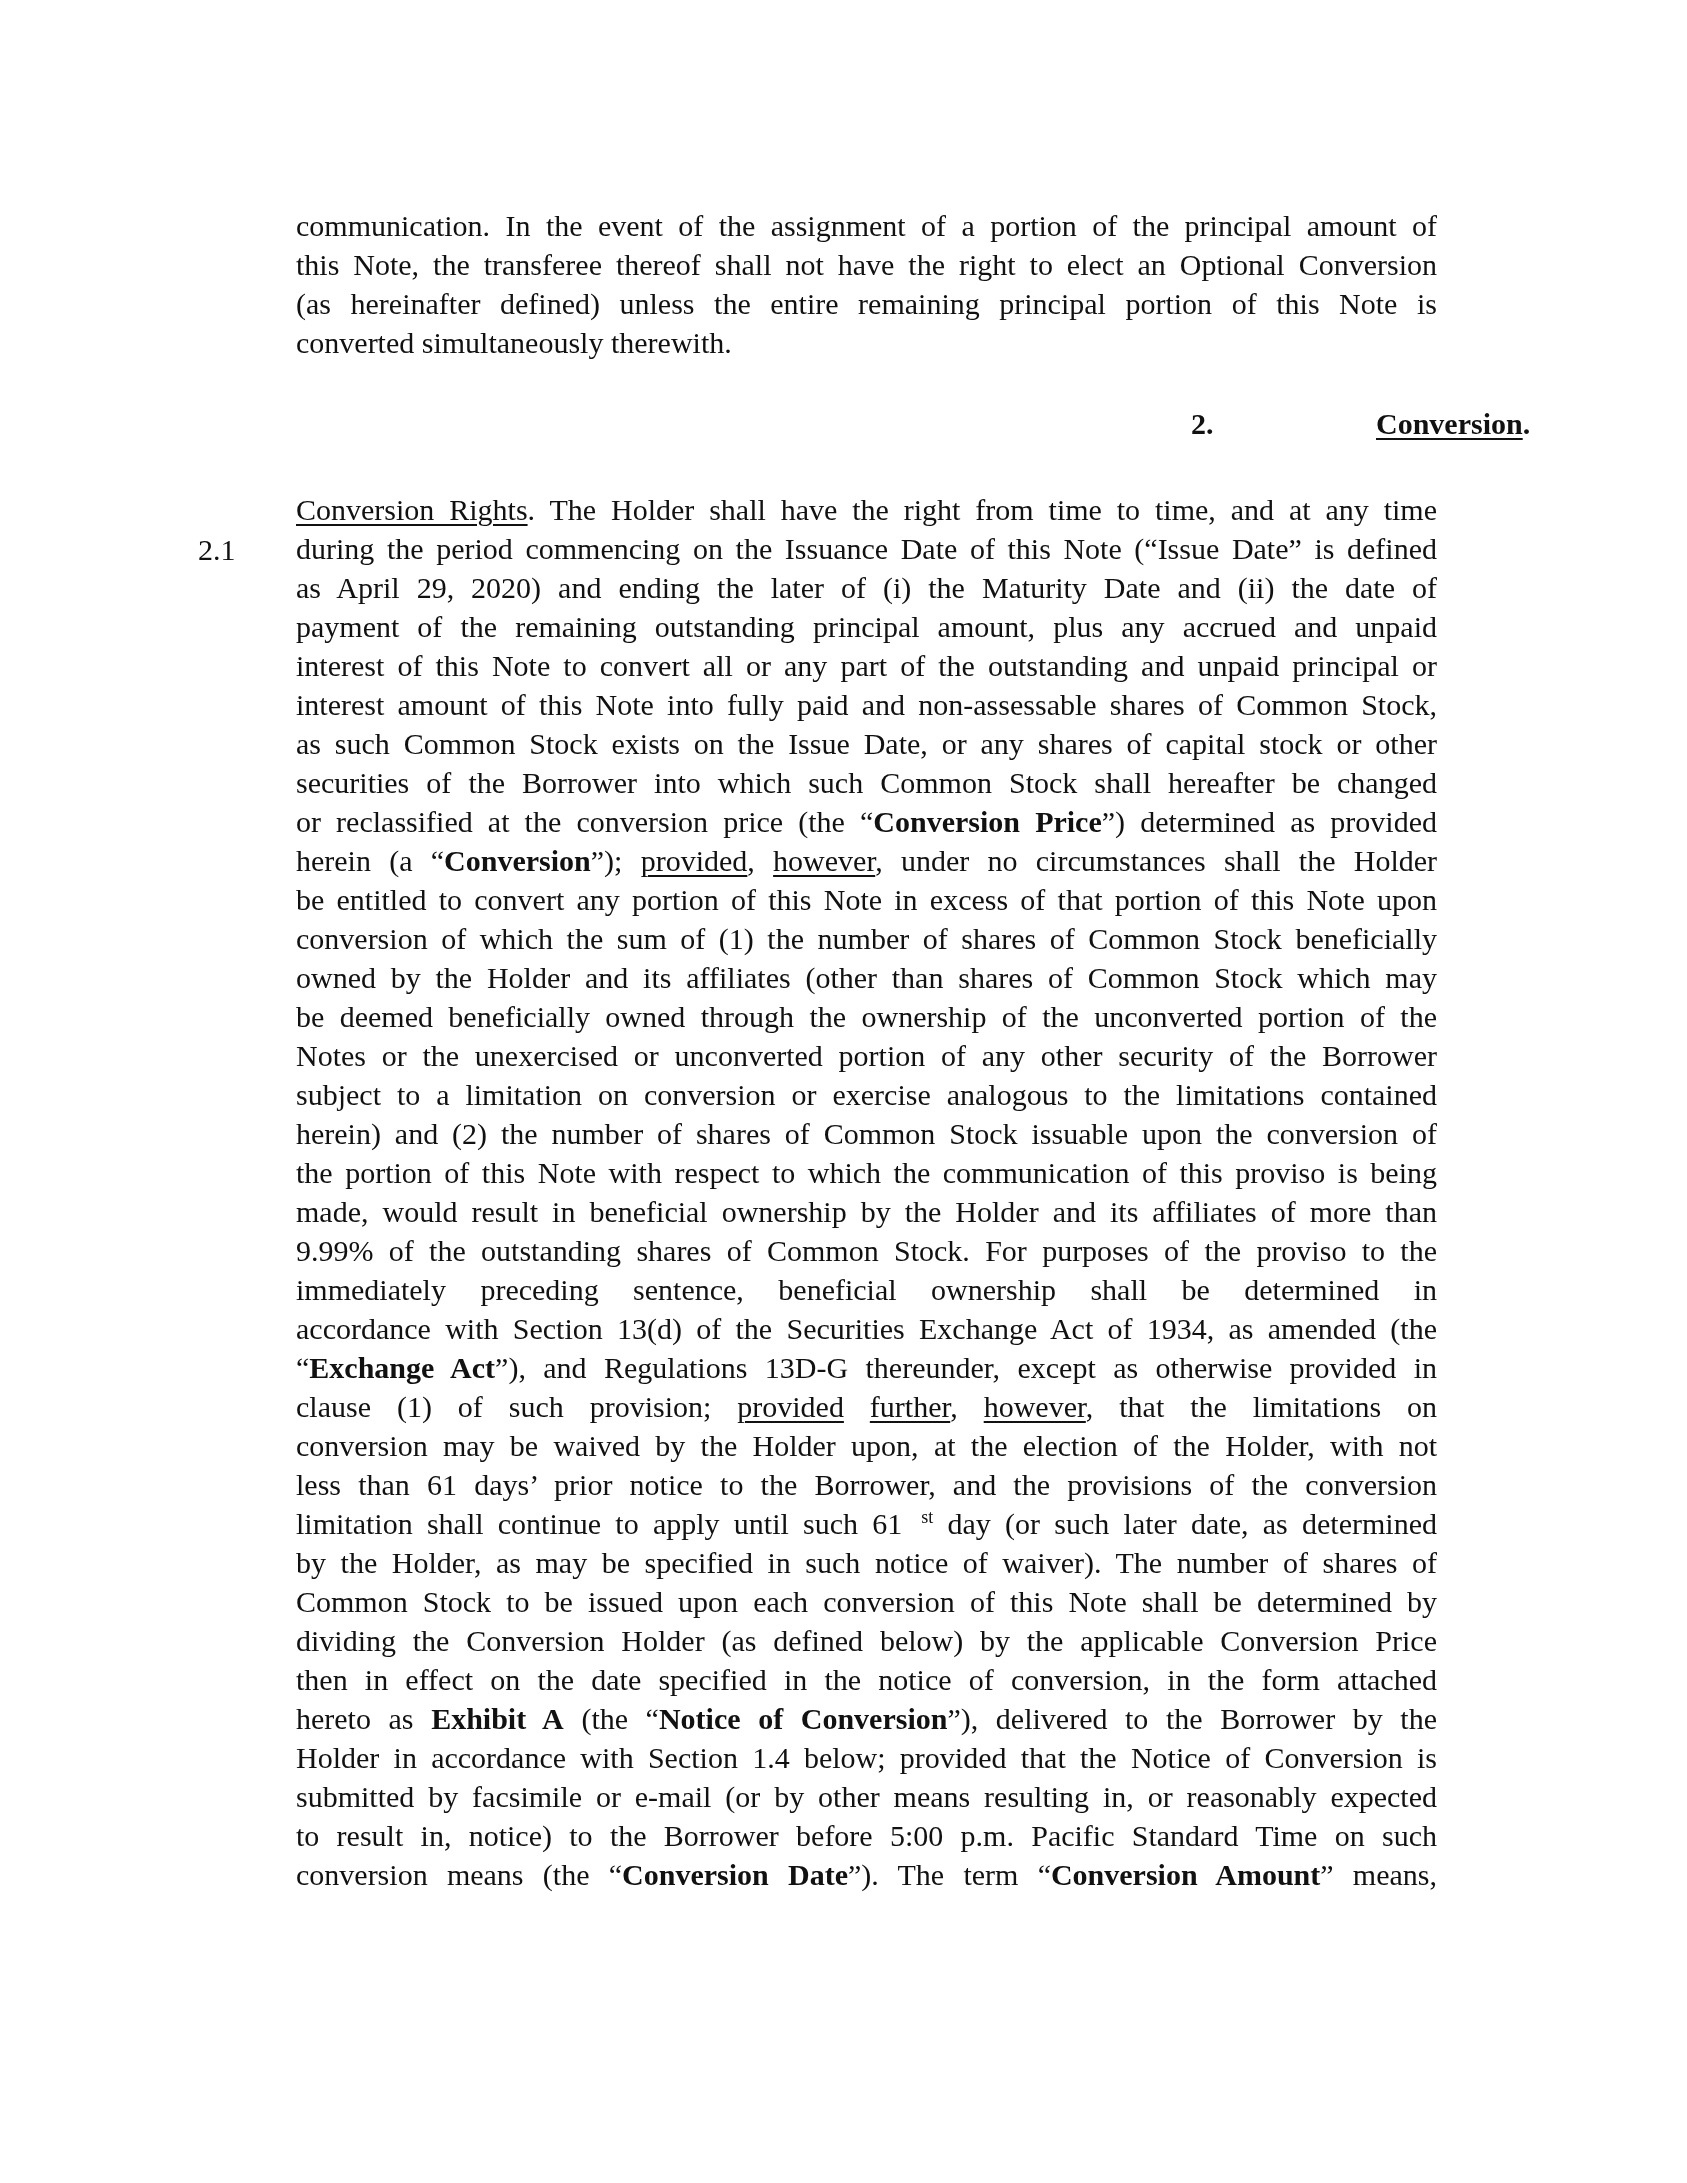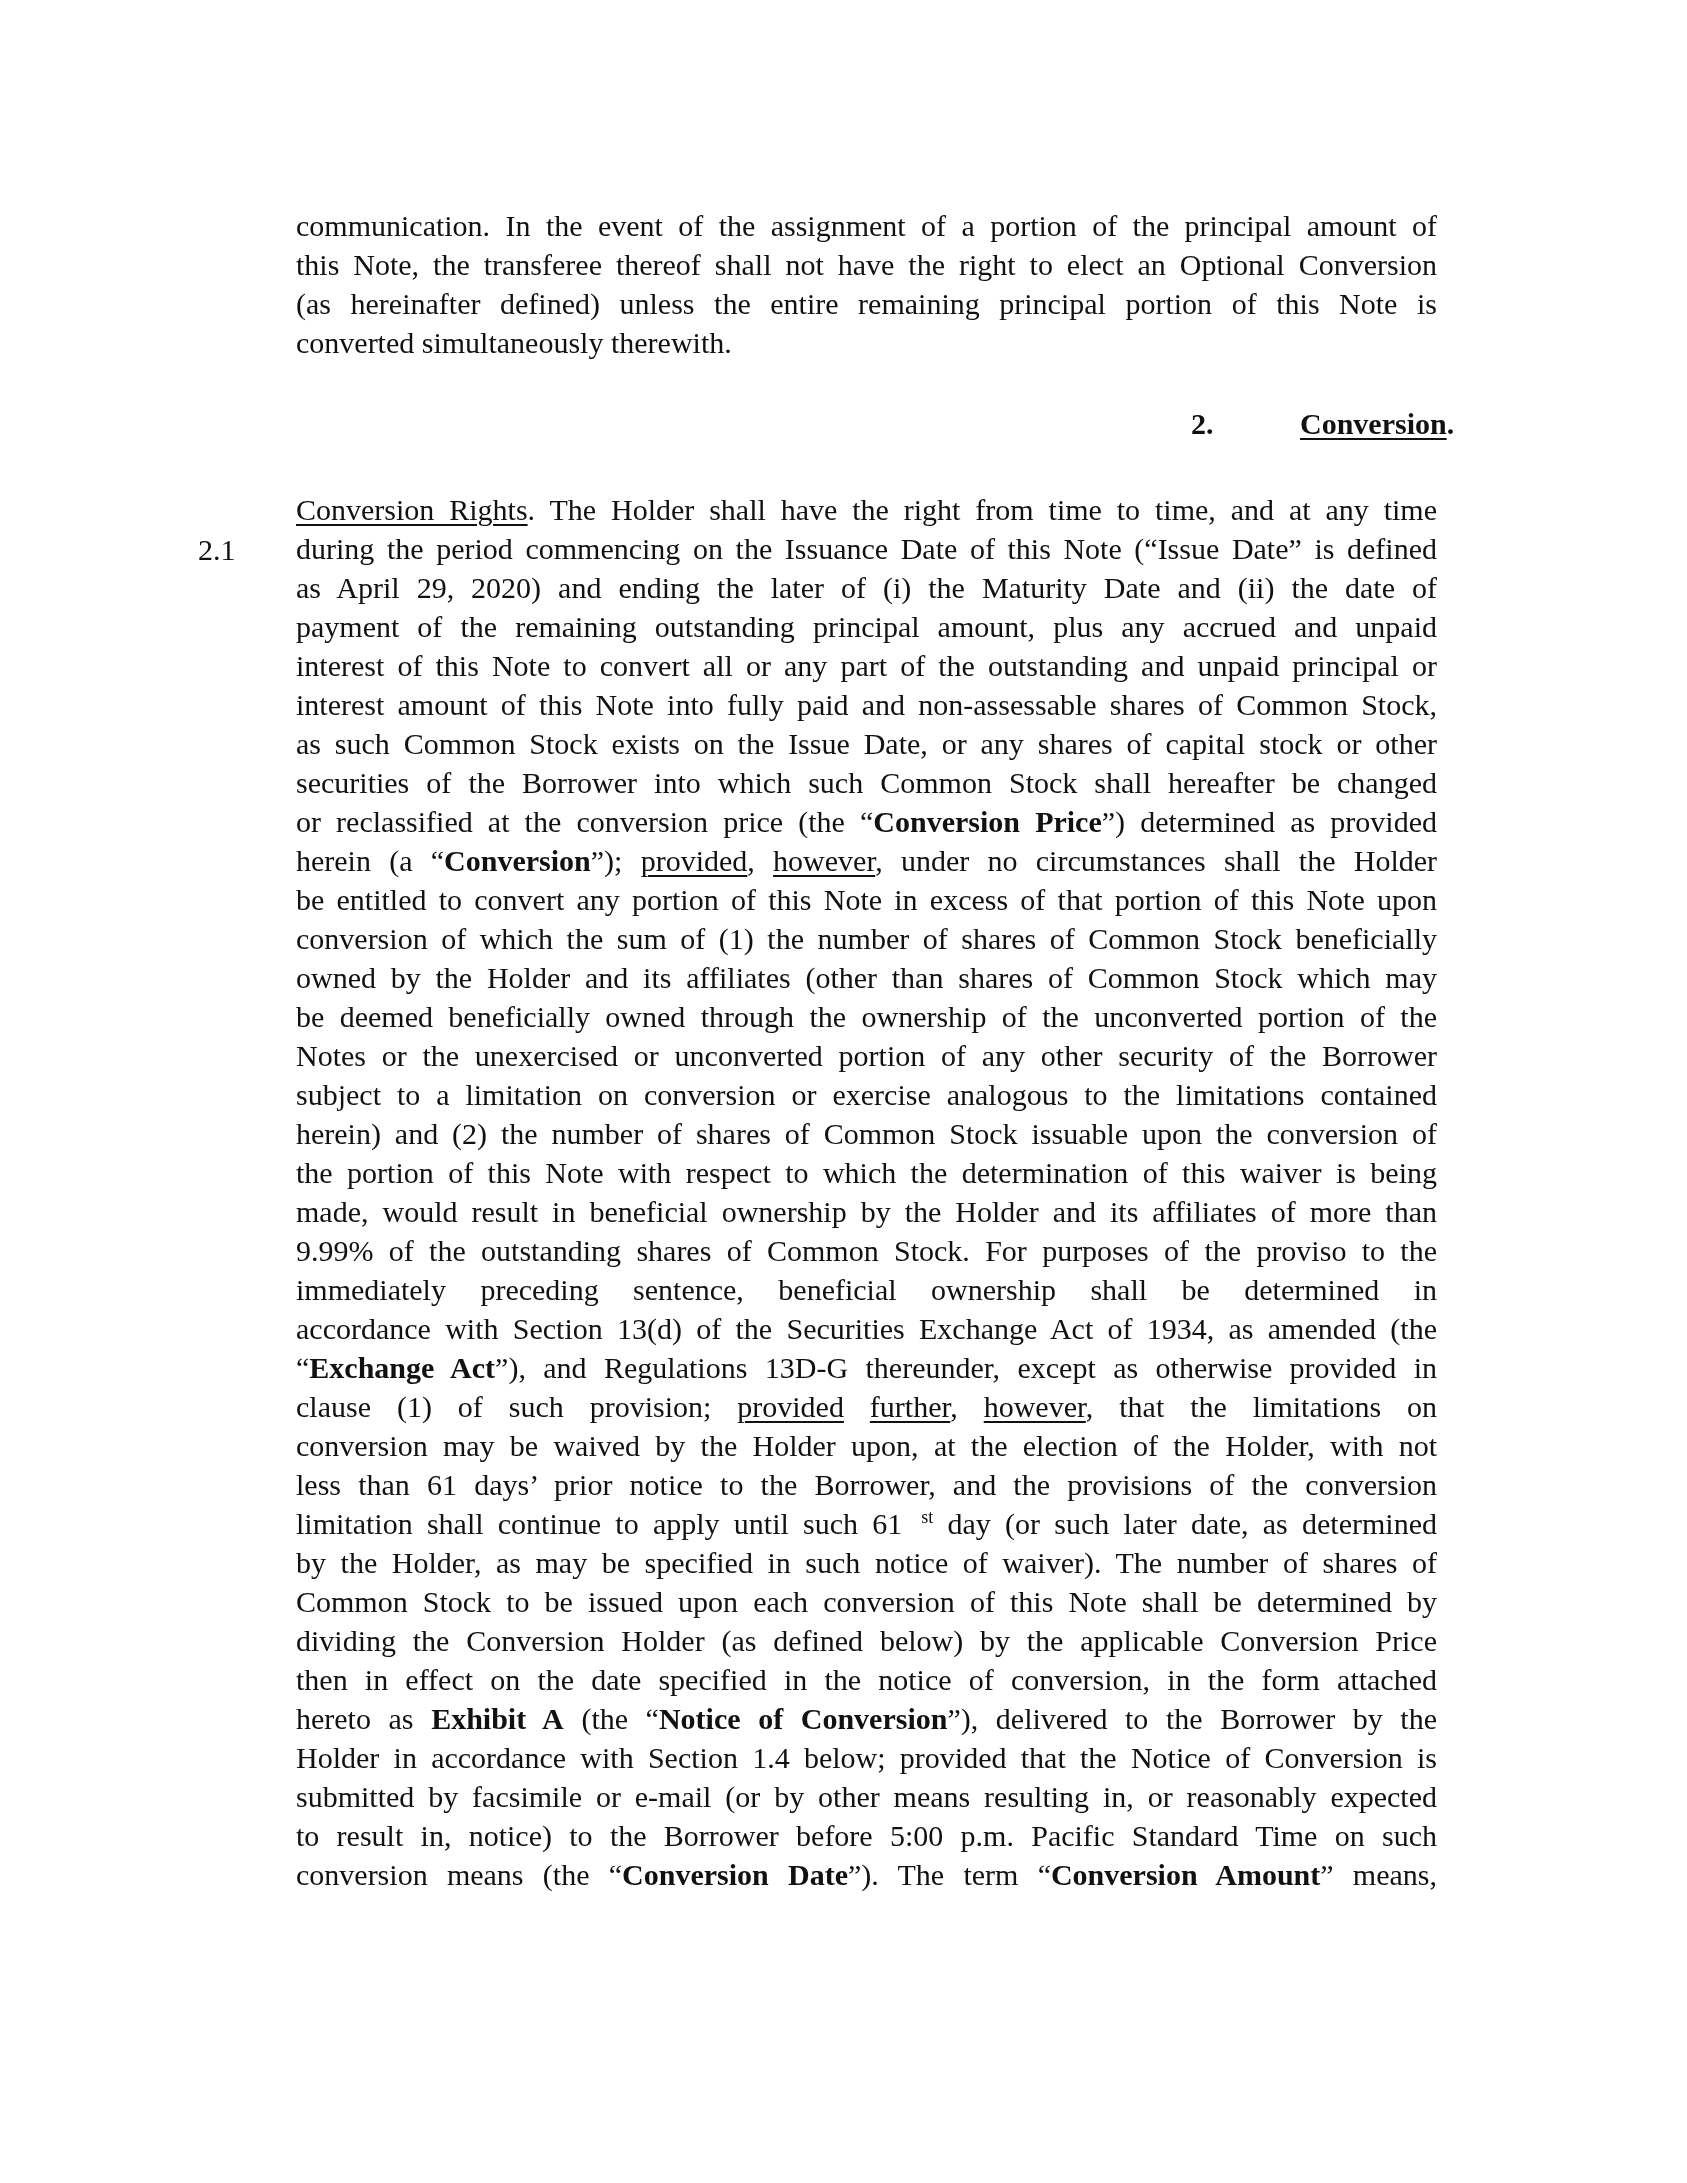--- a/index.html
+++ b/index.html
@@ -9,21 +9,21 @@
   .block { position: absolute; left: 296px; width: 1141px; }
   .line { height: 39px; line-height: 39px; font-size: 30px; white-space: nowrap;
           text-align: justify; text-align-last: justify; overflow: visible; }
   .line.last { text-align-last: left; }
   .b { font-weight: bold; }
   .u { text-decoration: underline; text-underline-offset: 4px; text-decoration-thickness: 2px; }
   sup { font-size: 18px; line-height: 0; vertical-align: super; margin-left: 19px; }
   #para1 { top: 206px; }
   .heading { position: absolute; top: 404px; font-size: 30px; font-weight: bold; line-height: 39px; }
   #heading-num { left: 1191px; }
-  #heading-title { left: 1300px; }
+  #heading-title { left: 1376px; }
   .secnum { position: absolute; left: 198px; top: 490px; font-size: 30px; line-height: 39px; margin-top: 40px; }
   #para2 { top: 490px; }
 </style>
 </head>
 <body>
 
 <div class="page">
 
   <div class="block" id="para1">
     <div class="line">communication.  In the event of the assignment of a portion of the principal amount of</div>
@@ -48,21 +48,21 @@
       <div class="line"><span>securities of the Borrower into which such Common Stock shall hereafter be changed</span></div>
       <div class="line"><span>or reclassified at the conversion price  (the “</span><span class="b">Conversion Price</span><span>”) determined as provided</span></div>
       <div class="line"><span>herein (a “</span><span class="b">Conversion</span><span>”); </span><span class="u">provided</span><span>, </span><span class="u">however</span><span>, under no circumstances shall the Holder</span></div>
       <div class="line"><span>be entitled to convert any portion of this Note in excess of that portion of this Note upon</span></div>
       <div class="line"><span>conversion of which the sum of (1) the number of shares of Common Stock beneficially</span></div>
       <div class="line"><span>owned by the Holder and its affiliates (other than shares of Common Stock which may</span></div>
       <div class="line"><span>be deemed beneficially owned through the ownership of the unconverted portion of the</span></div>
       <div class="line"><span>Notes or the unexercised or unconverted portion of any other security of the Borrower</span></div>
       <div class="line"><span>subject to a limitation on conversion or exercise analogous to the limitations contained</span></div>
       <div class="line"><span>herein) and (2) the number of shares of Common Stock issuable upon the conversion of</span></div>
-      <div class="line"><span>the portion of this Note with respect to which the determination of this waiver is being</span></div>
+      <div class="line"><span>the portion of this Note with respect to which the communication of this proviso is being</span></div>
       <div class="line"><span>made, would result in beneficial ownership by the Holder and its affiliates of more than</span></div>
       <div class="line"><span>9.99% of the outstanding shares of Common Stock.  For purposes of the proviso to the</span></div>
       <div class="line"><span>immediately preceding sentence, beneficial ownership shall be determined in</span></div>
       <div class="line"><span>accordance with Section 13(d) of the Securities Exchange Act of 1934, as amended (the</span></div>
       <div class="line"><span>“</span><span class="b">Exchange Act</span><span>”), and Regulations 13D-G thereunder, except as otherwise provided in</span></div>
       <div class="line"><span>clause (1) of such provision; </span><span class="u">provided</span><span> </span><span class="u">further</span><span>, </span><span class="u">however</span><span>, that the limitations on</span></div>
       <div class="line"><span>conversion may be waived by the Holder upon, at the election of the Holder, with not</span></div>
       <div class="line"><span>less than 61 days’ prior notice to the Borrower, and the provisions of the conversion</span></div>
       <div class="line"><span>limitation shall continue to apply until such 61</span><sup>st</sup><span> day (or such later date, as determined</span></div>
       <div class="line"><span>by the Holder, as may be specified in such notice of waiver).  The number of shares of</span></div>

